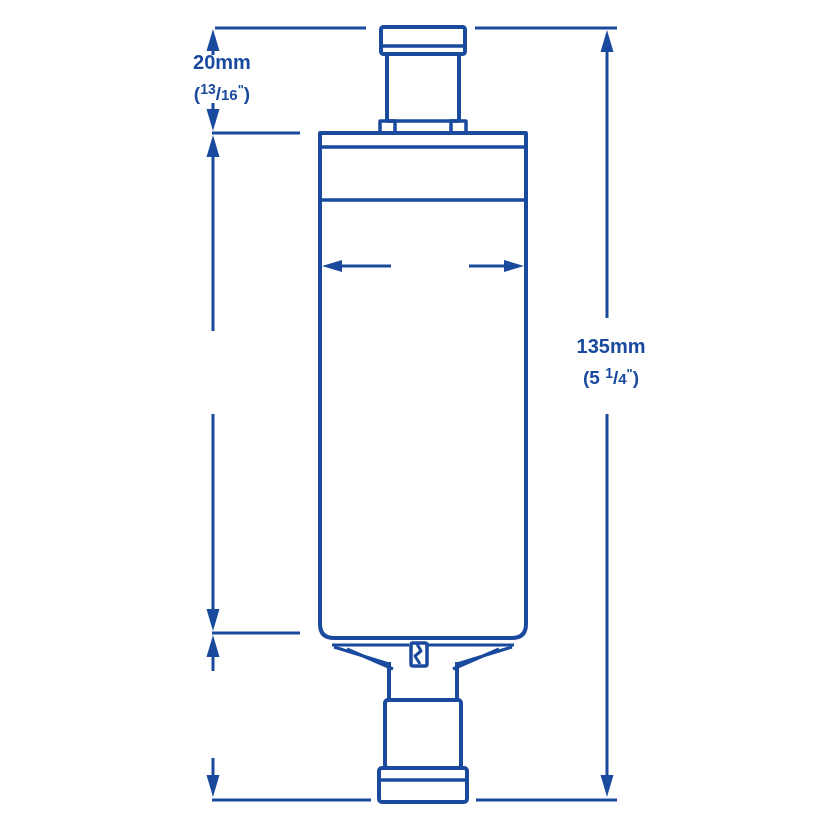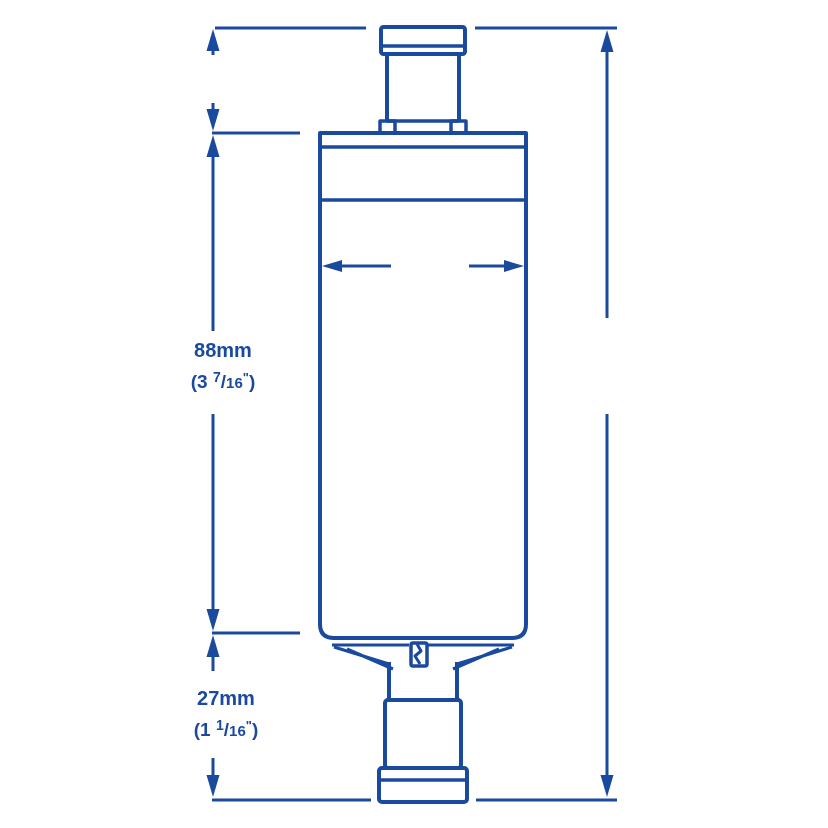--- a/index.html
+++ b/index.html
@@ -100,26 +100,26 @@
       <path class="th" d="M512,647 L457,664 M499,649 L453,669"></path>
       <path class="ol" d="M389,662 V700 M457,662 V700"></path>
       <rect class="dt" x="411" y="643" width="16" height="23" rx="2"></rect>
       <path class="th" d="M417,644 l4,7 l-6,5 l5,8"></path>
       <rect class="ol" x="385" y="700" width="76" height="68" rx="3"></rect>
       <rect class="ol" x="379" y="768" width="88" height="34" rx="3"></rect>
       <path class="dt" d="M381,780 H465"></path>
     </g>
   </svg>
 
+  <div class="dim-label" style="left:222px; top:49px">
+    <div class="metric">20mm</div>
+    <div class="imperial"><span>(</span><span class="whole"></span><span class="num">13</span><span class="slash">/</span><span class="den">16</span><span class="inch">"</span><span>)</span></div>
+  </div>
 
 
-  <div class="dim-label" style="left:223px; top:337px">
-    <div class="metric">88mm</div>
-    <div class="imperial"><span>(</span><span class="whole">3 </span><span class="num">7</span><span class="slash">/</span><span class="den">16</span><span class="inch">"</span><span>)</span></div>
+
+
+  <div class="dim-label" style="left:611px; top:333px">
+    <div class="metric">135mm</div>
+    <div class="imperial"><span>(</span><span class="whole">5 </span><span class="num">1</span><span class="slash">/</span><span class="den">4</span><span class="inch">"</span><span>)</span></div>
   </div>
-
-  <div class="dim-label" style="left:226px; top:685px">
-    <div class="metric">27mm</div>
-    <div class="imperial"><span>(</span><span class="whole">1 </span><span class="num">1</span><span class="slash">/</span><span class="den">16</span><span class="inch">"</span><span>)</span></div>
-  </div>
-
 
 </div>
 
 </body></html>

